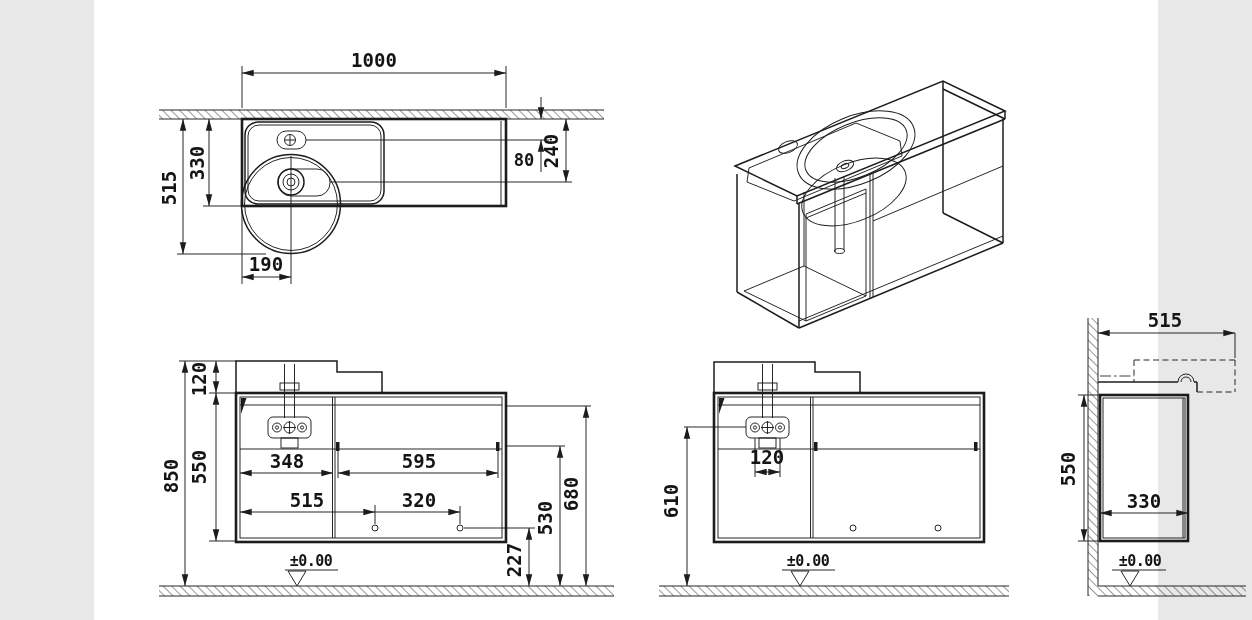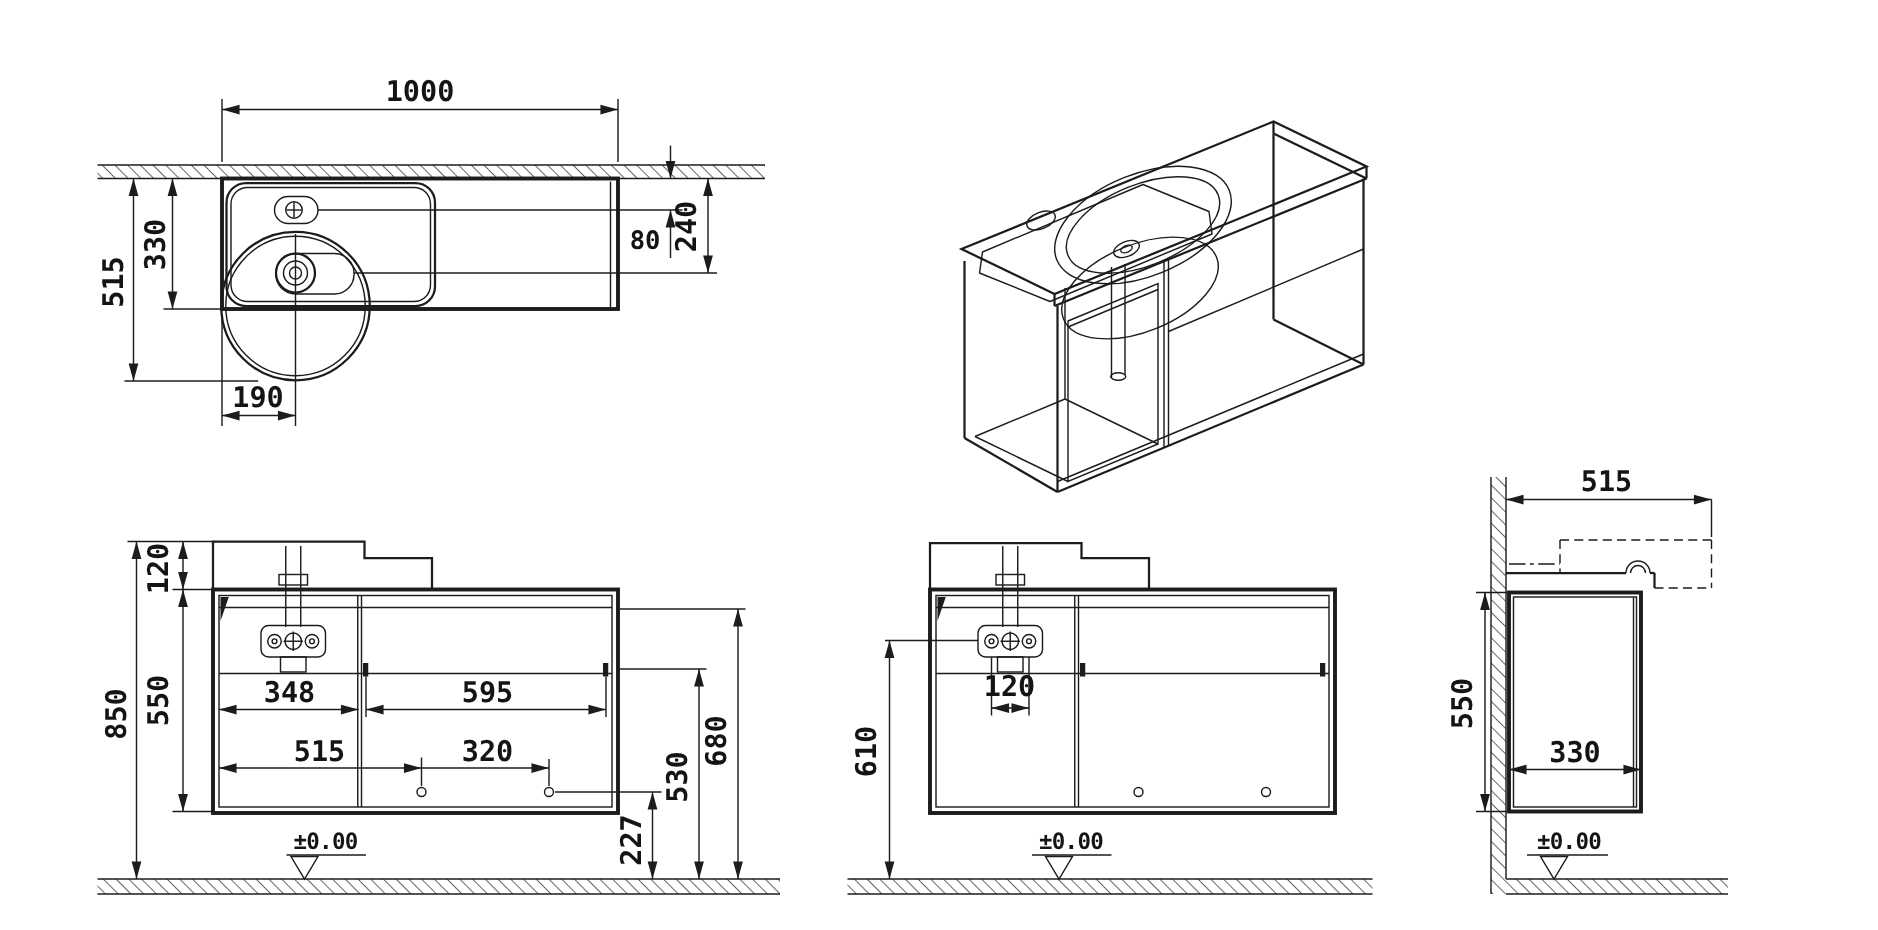--- a/index.html
+++ b/index.html
@@ -1,16 +1,16 @@
 <!DOCTYPE html>
 <html><head>
 <meta charset="utf-8">
 <style>
   html,body{margin:0;padding:0;background:#e8e8e8;}
-  .sheet{position:relative;width:1252px;height:620px;background:#ffffff;margin:0 auto;
+  .sheet{position:relative;width:1064px;height:620px;background:#ffffff;margin:0 auto;
          font-family:"DejaVu Sans Mono","Liberation Mono",monospace;}
   svg{display:block}
   
   .o  {stroke:#1c1c1c;fill:none;stroke-width:2.6;}   
   .m  {stroke:#1c1c1c;fill:none;stroke-width:1.5;}   
   .t  {stroke:#1c1c1c;fill:none;stroke-width:0.95;}  
   .dd {stroke:#1c1c1c;fill:none;stroke-width:0.95;stroke-dasharray:6 3.5;}       
   .dc {stroke:#1c1c1c;fill:none;stroke-width:0.85;stroke-dasharray:11 3 2.5 3;}  
   .fillb{fill:#1c1c1c;stroke:none;}
   text{fill:#141414;font-family:"DejaVu Sans Mono","Liberation Mono",monospace;

